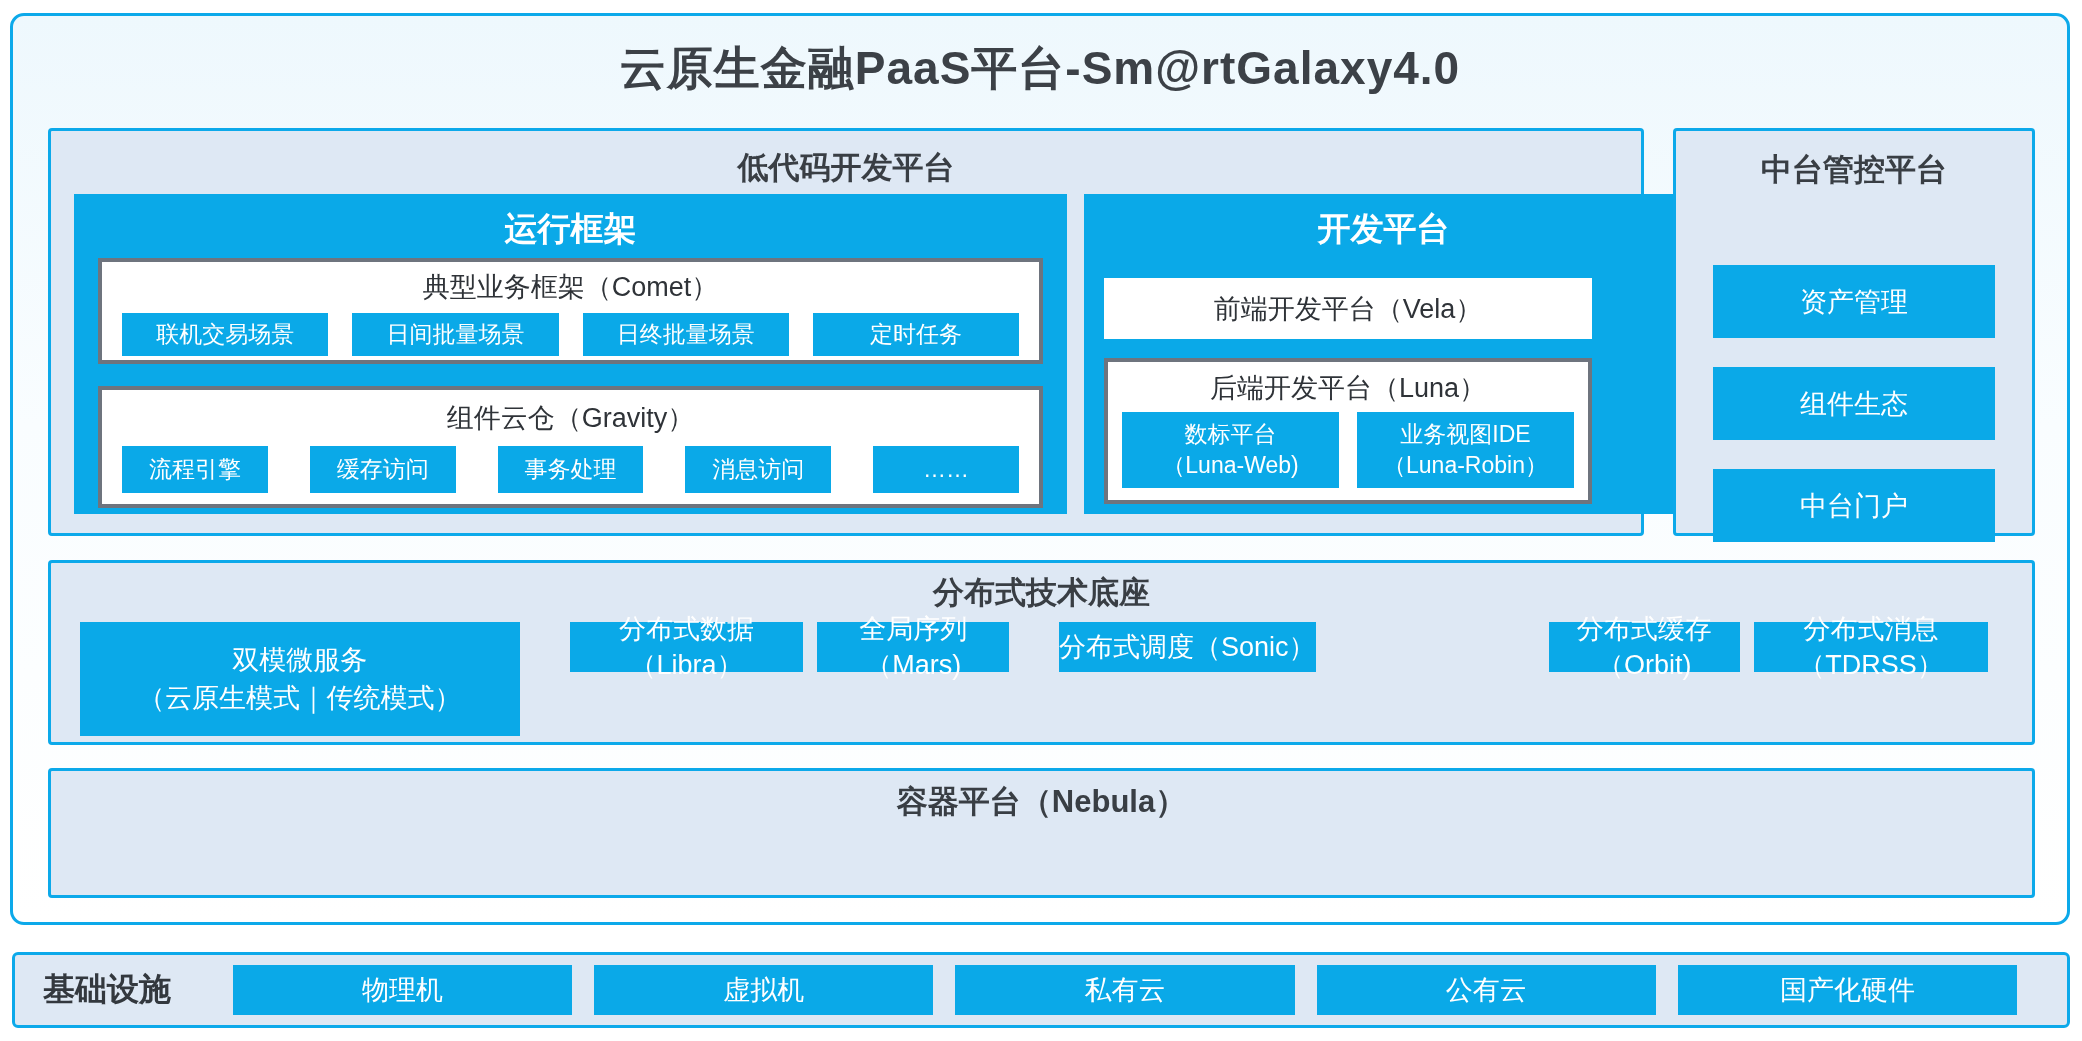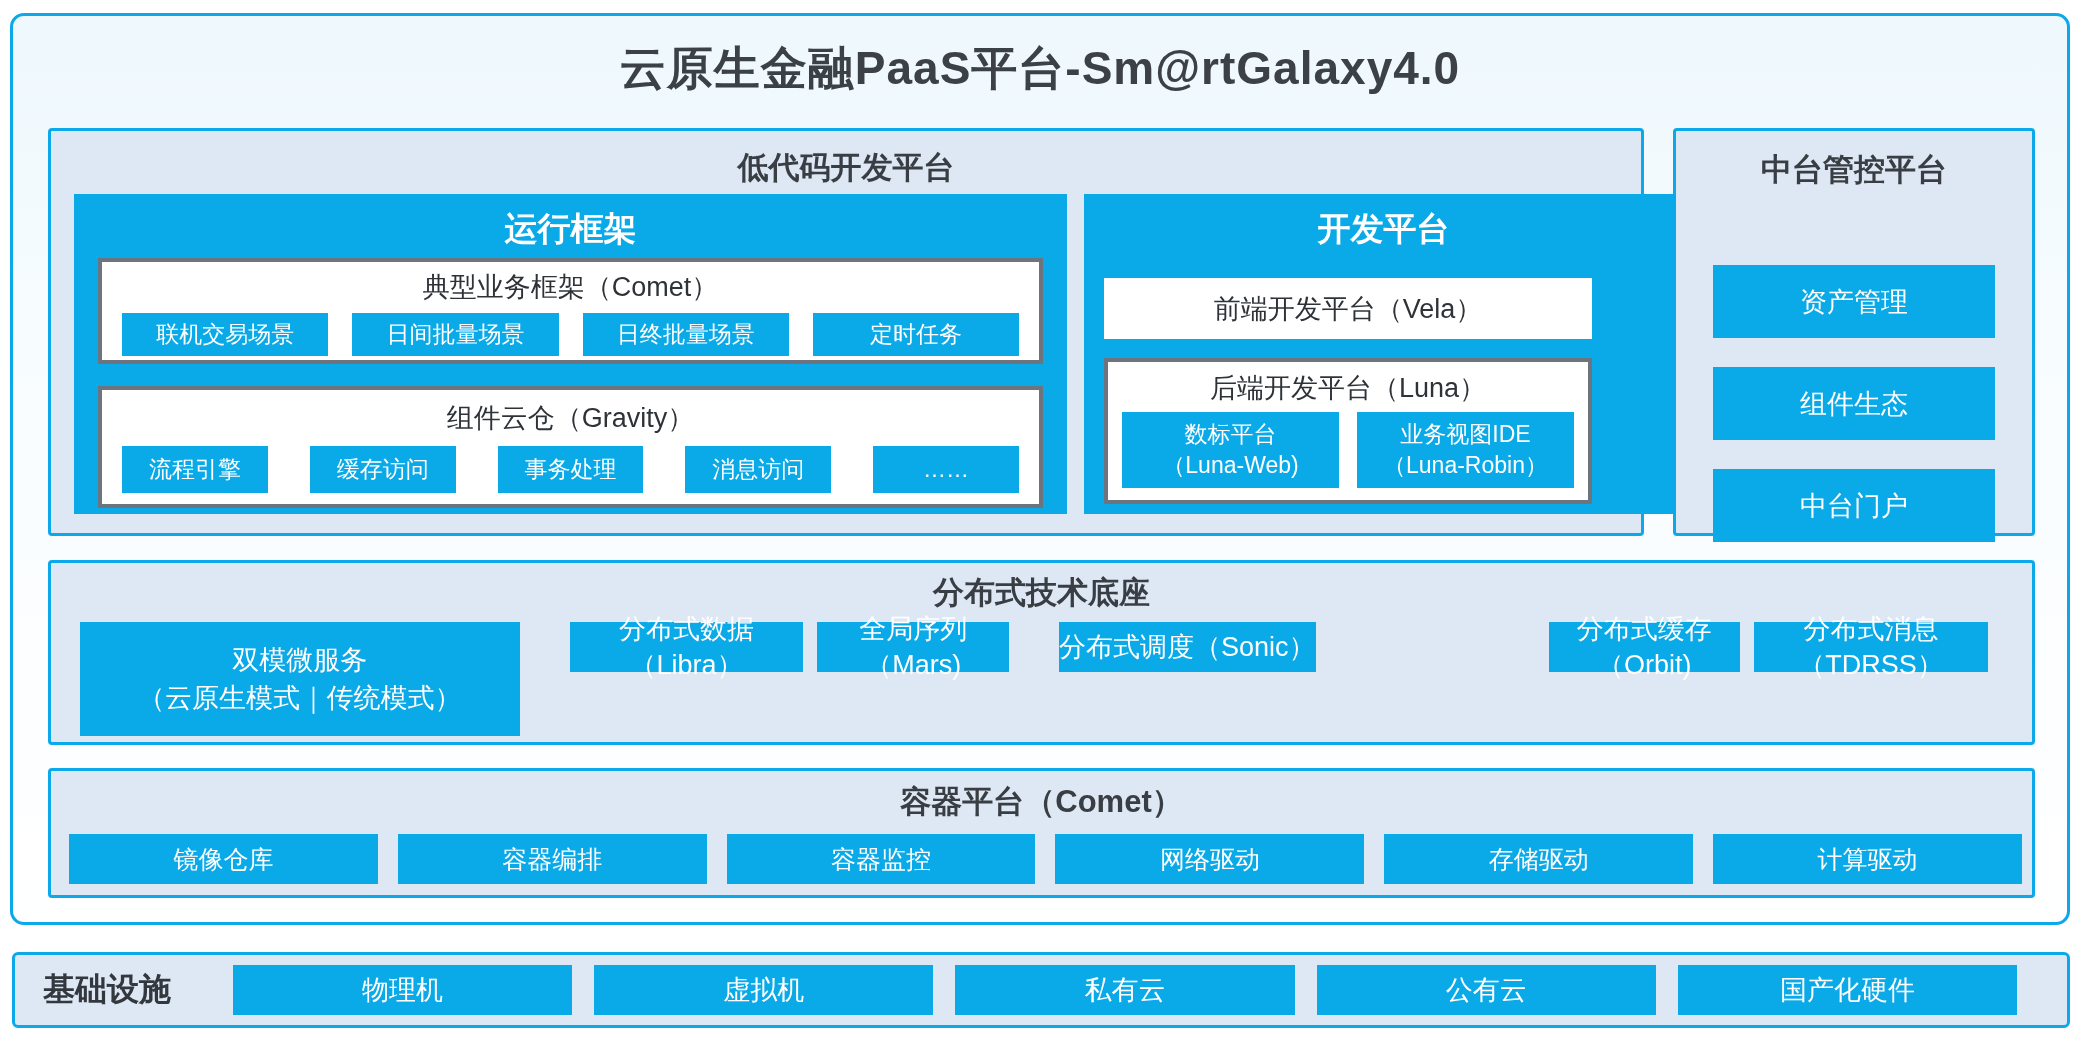--- a/index.html
+++ b/index.html
@@ -203,29 +203,21 @@
         <div class="btn">分布式调度（Sonic）</div>
       </div>
       <div class="dist-col">
         <div class="btn">分布式缓存（Orbit)</div>
         <div class="btn">分布式消息（TDRSS）</div>
       </div>
     </div>
   </div>
 
   <div class="panel panel-container">
-    <div class="panel-header">容器平台（Comet）</div>
-    <div class="container-row">
-      <div class="btn">镜像仓库</div>
-      <div class="btn">容器编排</div>
-      <div class="btn">容器监控</div>
-      <div class="btn">网络驱动</div>
-      <div class="btn">存储驱动</div>
-      <div class="btn">计算驱动</div>
-    </div>
+    <div class="panel-header">容器平台（Nebula）</div>
   </div>
 </div>
 
 <div class="infra-bar">
   <div class="infra-label">基础设施</div>
   <div class="btn">物理机</div>
   <div class="btn">虚拟机</div>
   <div class="btn">私有云</div>
   <div class="btn">公有云</div>
   <div class="btn">国产化硬件</div>

